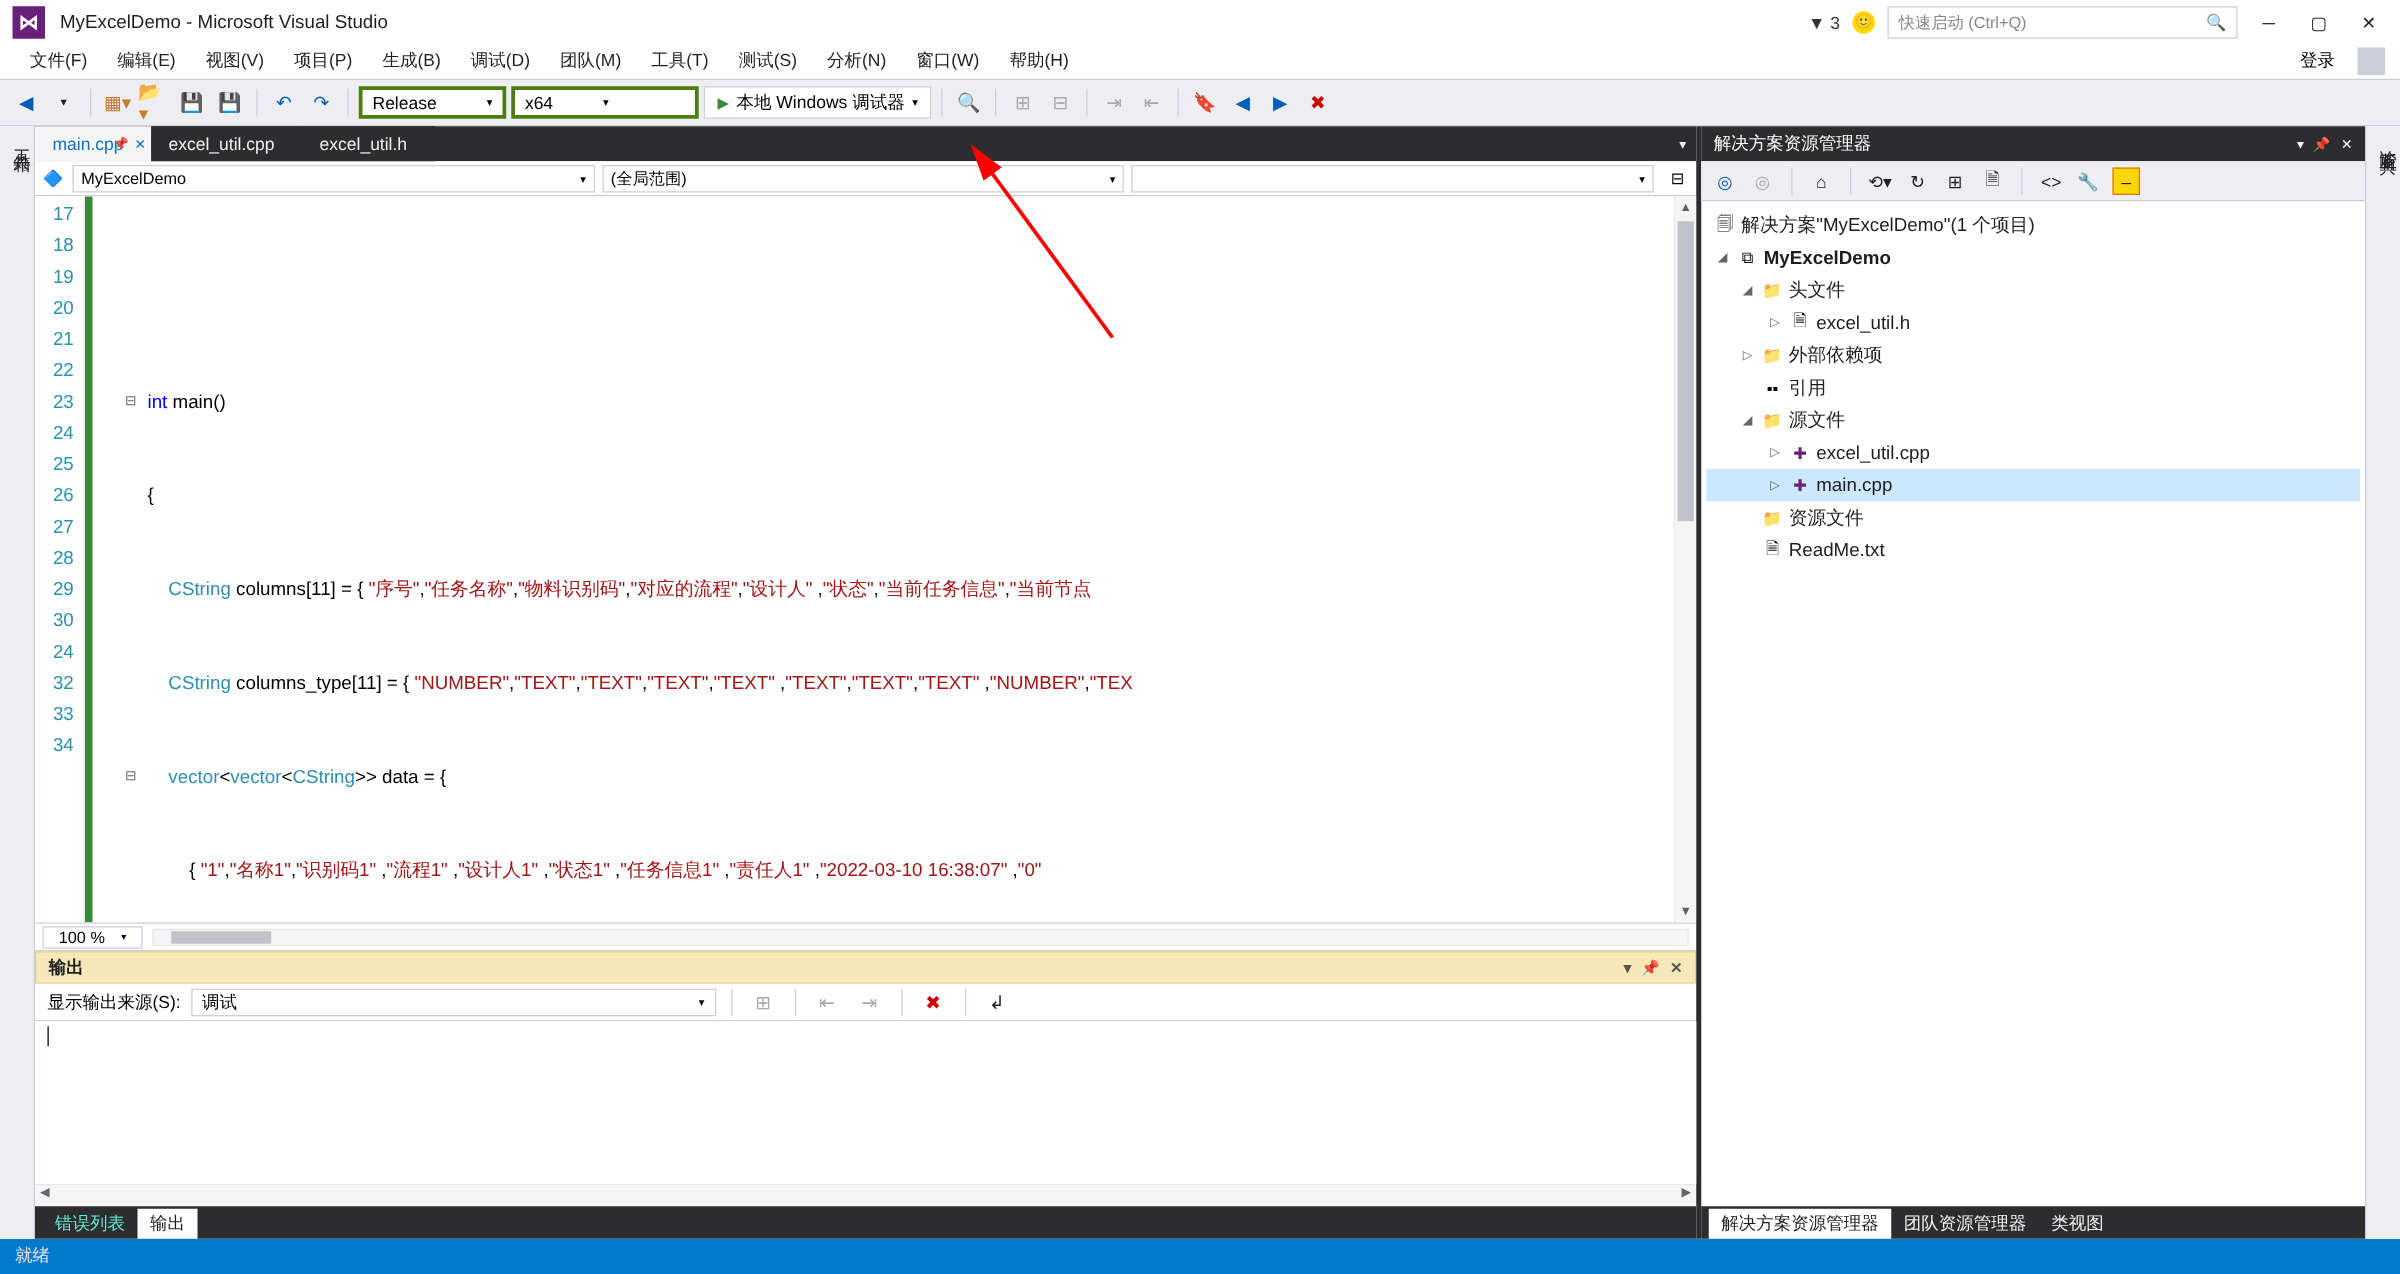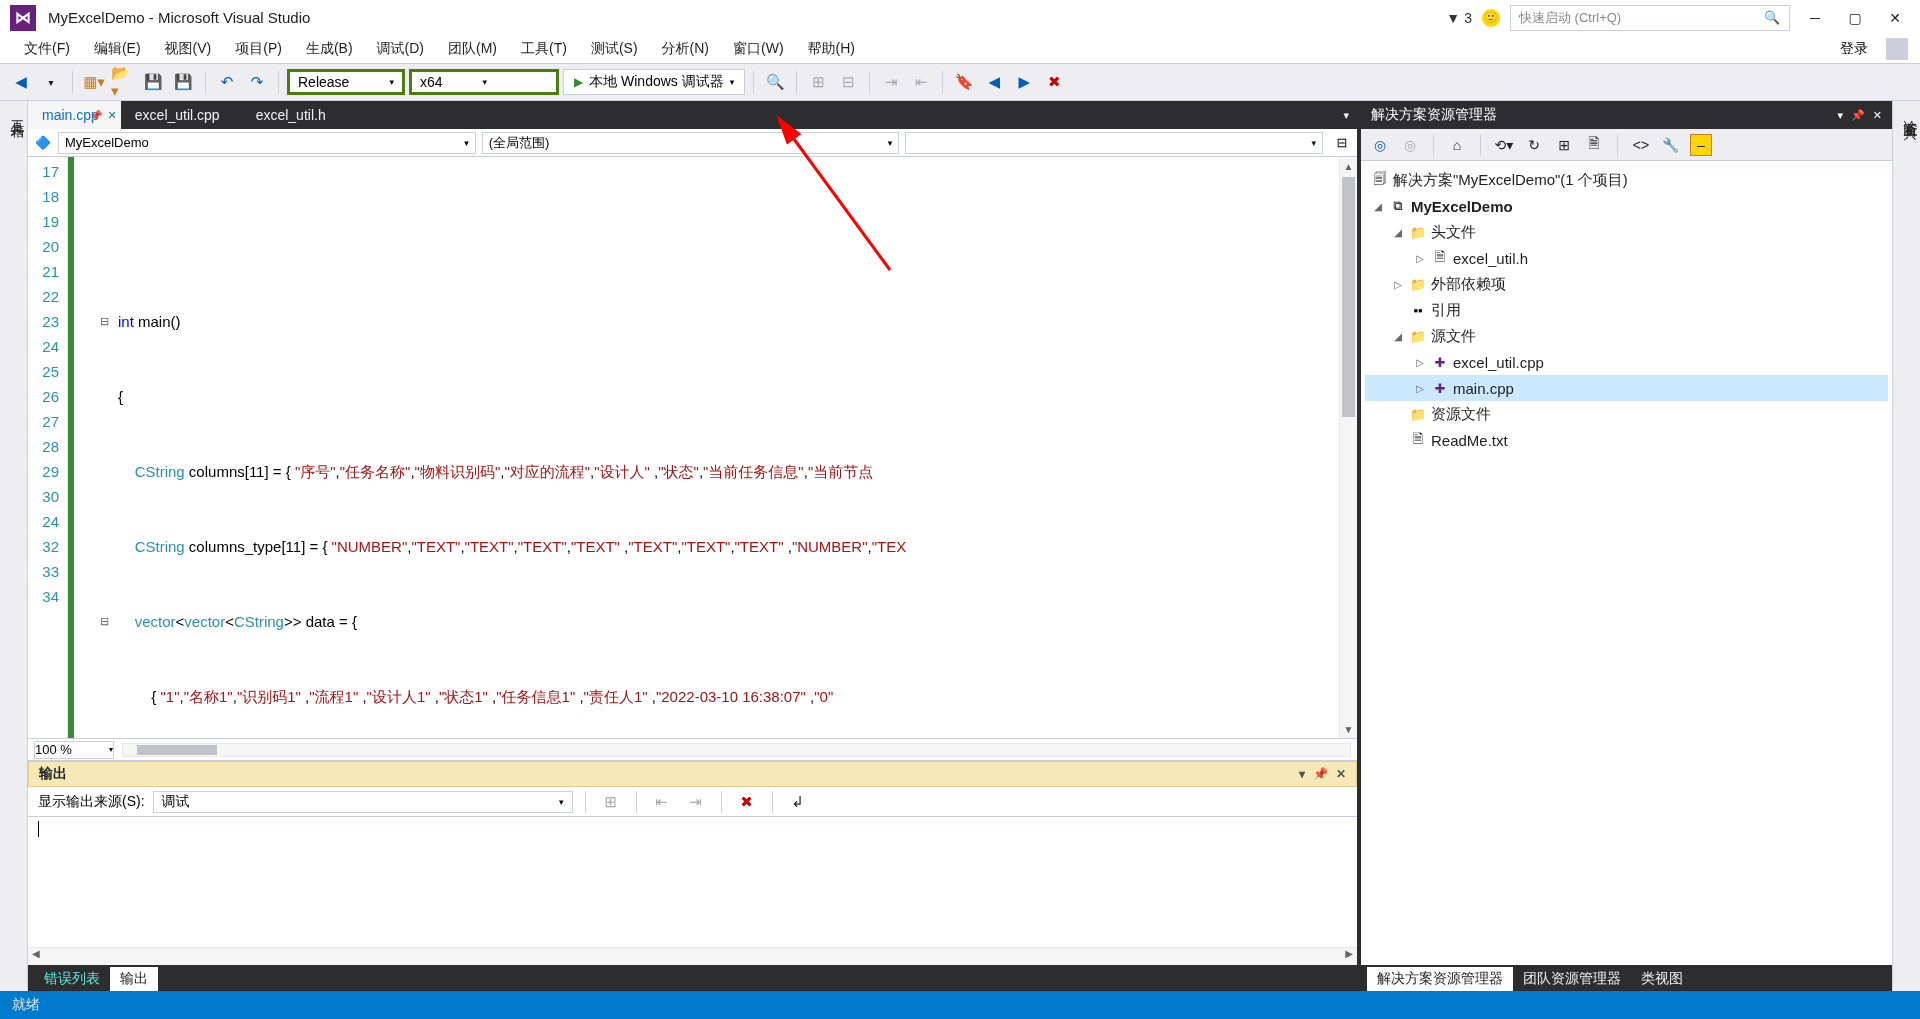--- a/index.html
+++ b/index.html
@@ -53,21 +53,21 @@
 .code-line { height: 25px; color: #000; }
 .collapse-marker { position: absolute; left: 32px; color: #666; font-size: 11px; cursor: pointer; }
 .kw-blue { color: #0000ff; }
 .kw-type { color: #2b91af; }
 .kw-str { color: #a31515; }
 .scrollbar-v { position: absolute; right: 0; top: 0; bottom: 0; width: 18px; background: #f5f5f5; border-left: 1px solid #e8e8e8; }
 .scrollbar-v .thumb { position: absolute; left: 2px; right: 2px; top: 20px; height: 240px; background: #c2c3c9; }
 .scrollbar-v .arrow { height: 18px; display: flex; align-items: center; justify-content: center; font-size: 10px; color: #606060; }
 
 .zoom-bar { height: 22px; background: #fff; border-top: 1px solid #cccedb; display: flex; align-items: center; padding: 0 6px; font-size: 13px; }
-.zoom-combo { width: 80px; height: 18px; border: 1px solid #cccedb; display: flex; align-items: center; justify-content: space-between; padding: 0 0; }
+.zoom-combo { width: 80px; height: 18px; border: 1px solid #cccedb; display: flex; align-items: center; justify-content: space-between; padding: 0 12px; }
 .h-scroll { flex: 1; height: 14px; background: #f5f5f5; margin-left: 8px; position: relative; border: 1px solid #e8e8e8; }
 .h-scroll .thumb { position: absolute; left: 14px; top: 1px; bottom: 1px; width: 80px; background: #c2c3c9; }
 
 .output-panel { border-top: 1px solid #cccedb; display: flex; flex-direction: column; }
 .output-header { height: 26px; background: #f7e9b7; border: 1px solid #e0d090; display: flex; align-items: center; padding: 0 10px; font-size: 14px; font-weight: bold; color: #1e1e1e; }
 .output-header-tools { margin-left: auto; display: flex; gap: 8px; font-size: 12px; color: #555; }
 .output-toolbar { height: 30px; background: #fff; border-bottom: 1px solid #cccedb; display: flex; align-items: center; padding: 0 10px; gap: 8px; font-size: 14px; }
 .out-combo { width: 420px; height: 22px; border: 1px solid #cccedb; display: flex; align-items: center; justify-content: space-between; padding: 0 8px; background: #fff; }
 .output-body { flex: 1; background: #fff; padding: 4px 10px; font-family: Consolas, monospace; font-size: 14px; min-height: 130px; position: relative; }
 .output-cursor { display: inline-block; width: 1px; height: 16px; border-left: 1px solid #000; }

